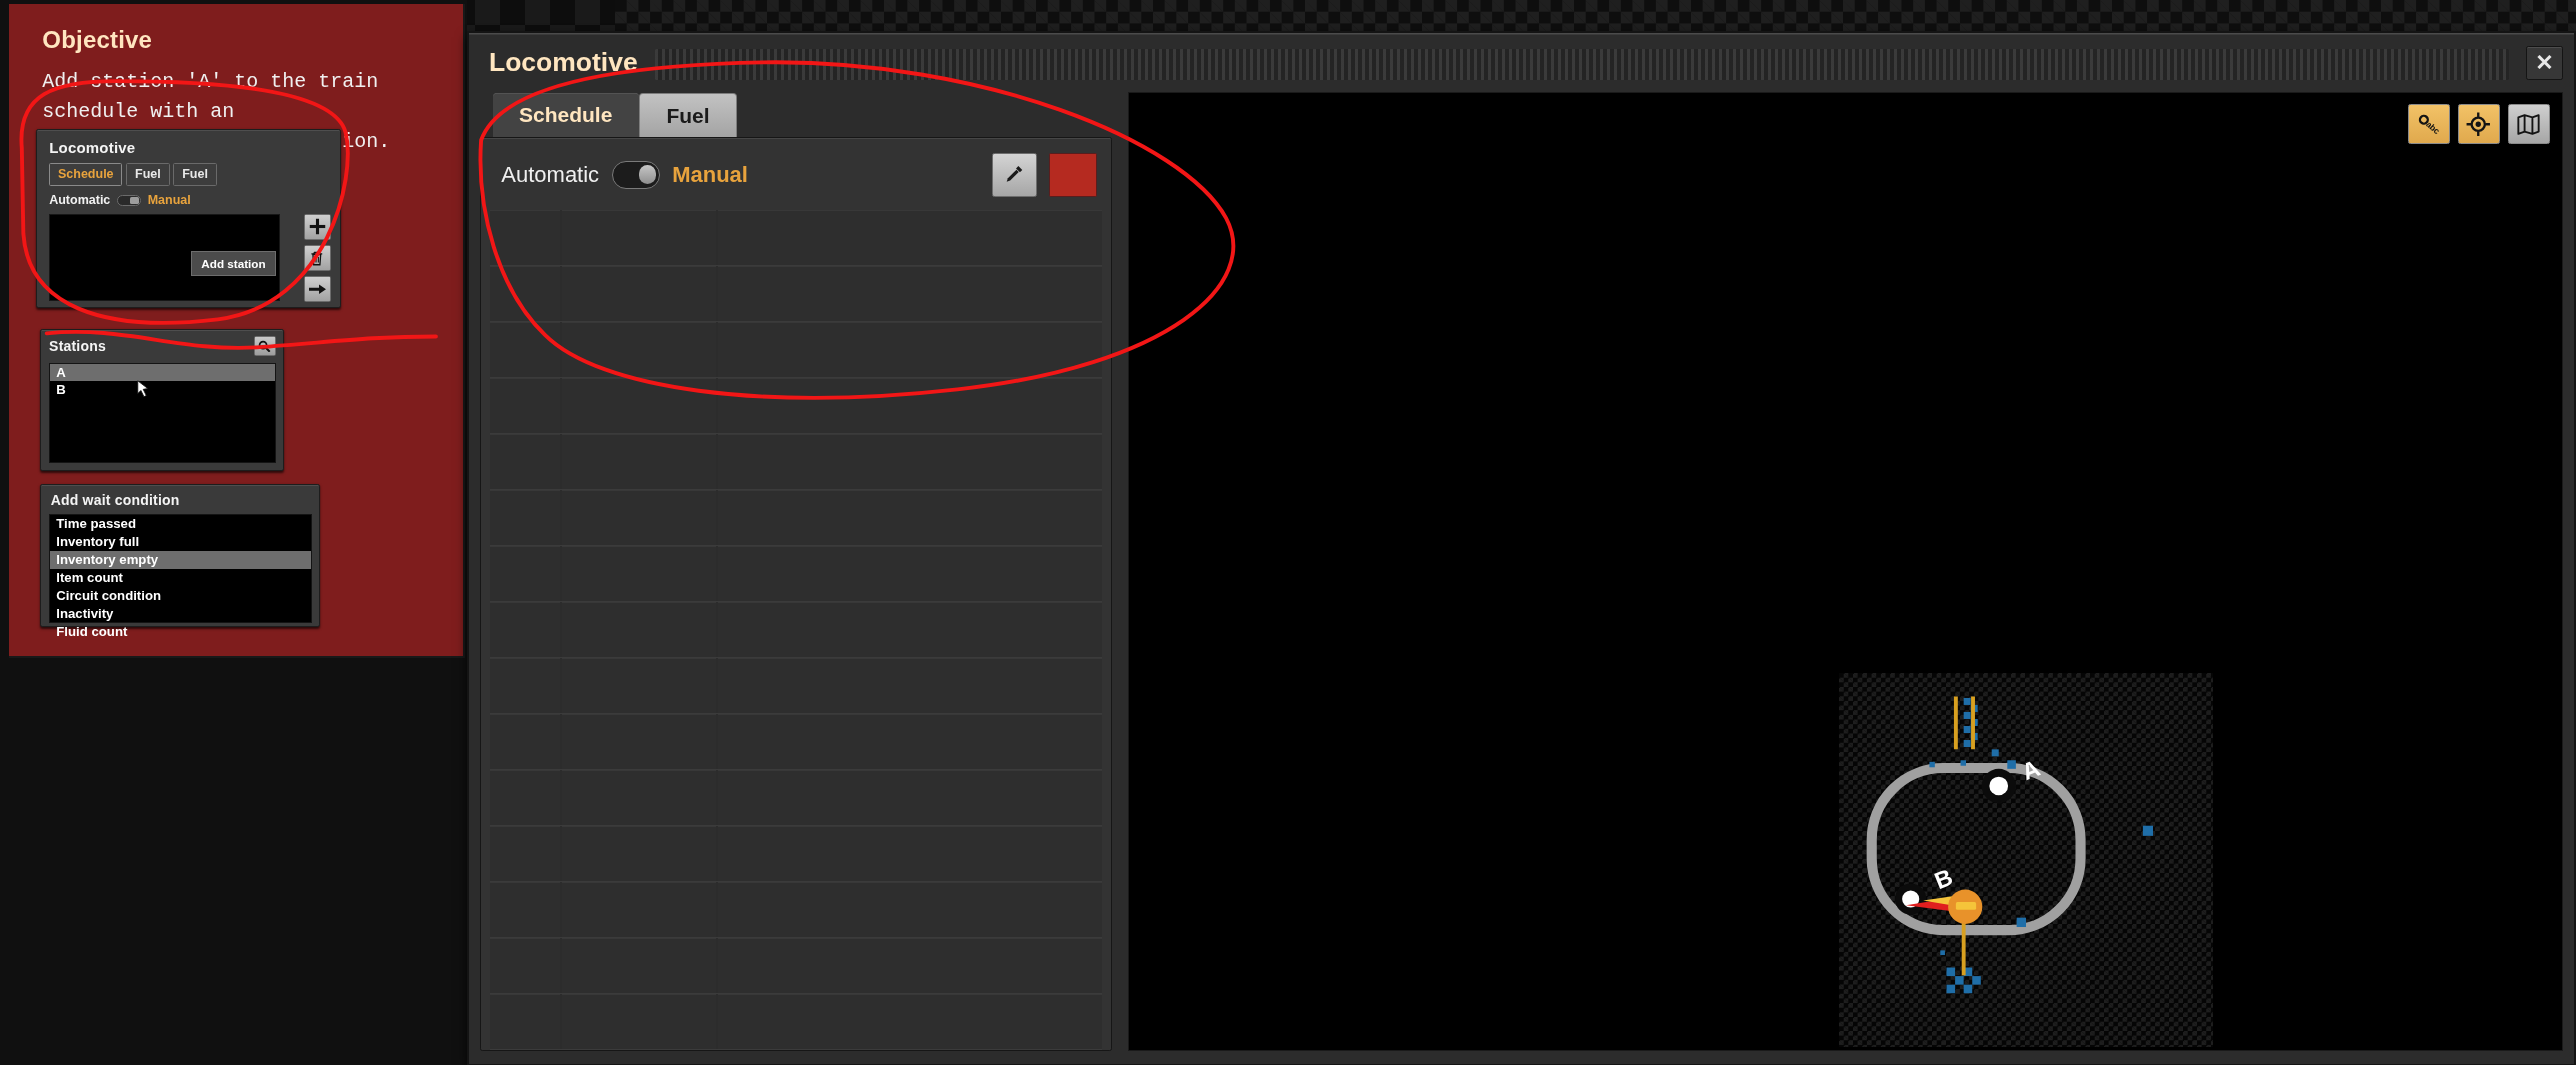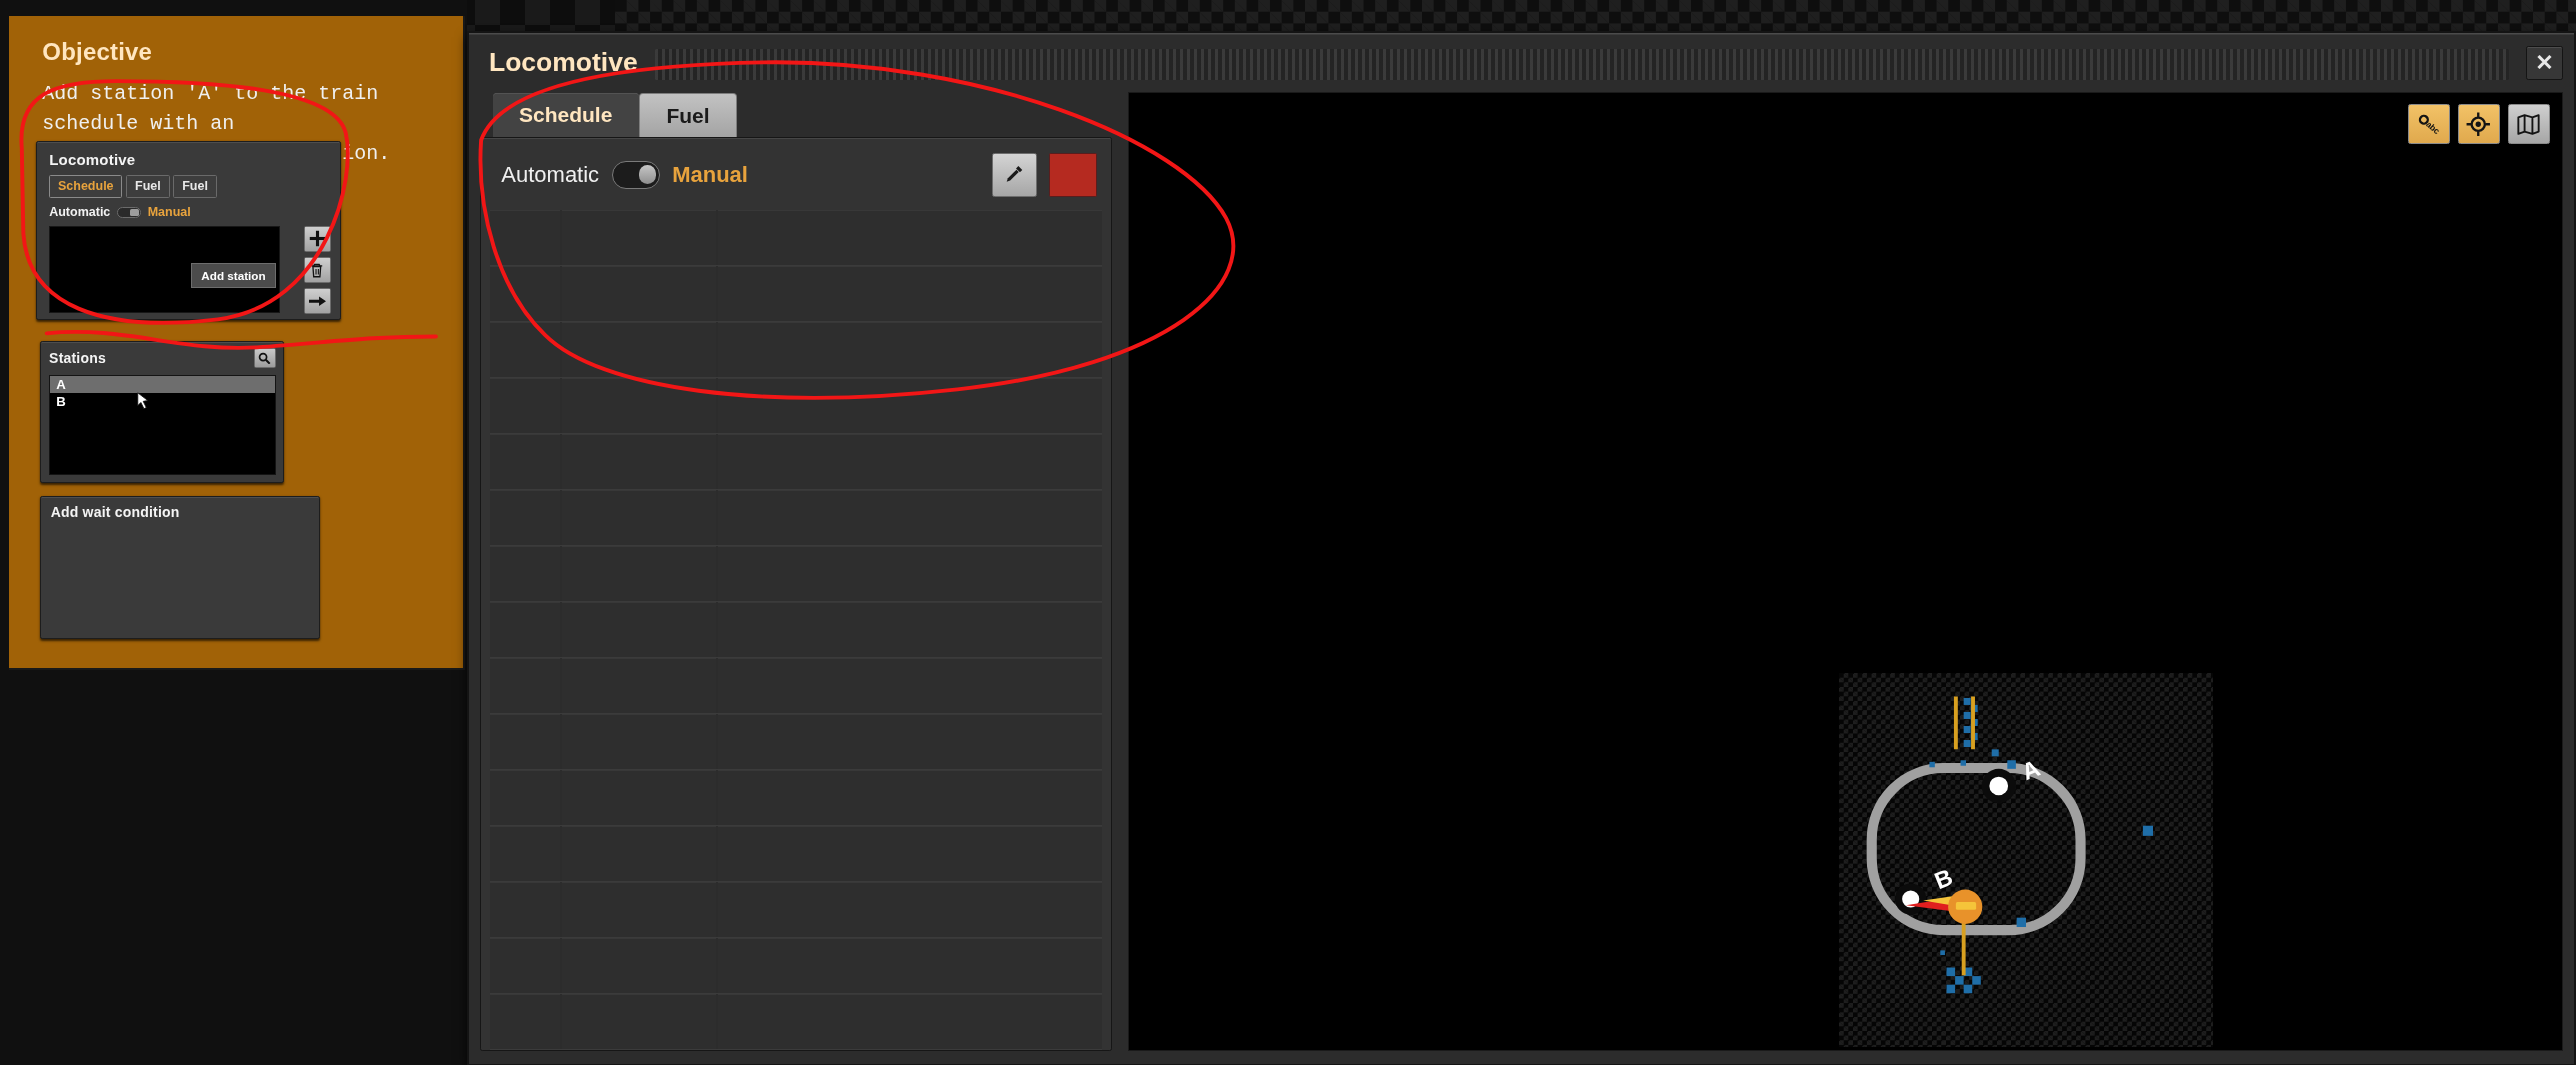--- a/index.html
+++ b/index.html
@@ -29,22 +29,22 @@
     background-color:#0e0e0e;
     background-image:
       linear-gradient(45deg, #1f1f1f 25%, transparent 25%, transparent 75%, #1f1f1f 75%),
       linear-gradient(45deg, #1f1f1f 25%, transparent 25%, transparent 75%, #1f1f1f 75%);
     background-size: 23.4px 23.4px;
     background-position: 0 0, 11.7px 11.7px;
   }
 
   
   .objective-panel {
-    position:absolute; left:9.3px; top:16px; width:456px; height:654px;
-    background:#a16207;
+    position:absolute; left:9.3px; top:4px; width:456px; height:654px;
+    background:#7f1d1d;
     border-right:2.3px solid #191919;
     border-bottom:2.3px solid #191919;
     padding:11px 14px 7.8px 22px;
   }
   .objective-title {
     color:#ffe6c0; font-size:24px; font-weight:bold; letter-spacing:0.2px;
     margin: 11px 0 12.5px 11px;
   }
   .objective-text {
     color:#f0f0f0; font-family:"Liberation Mono", monospace;
@@ -314,20 +314,29 @@
         <div class="station-row selected">A</div>
         <div class="station-row">B</div>
         <svg style="position:absolute;left:87px;top:15.6px" width="13.2" height="18.7" viewBox="0 0 17 24">
           <path d="M1 1l13 10-6 1 4 8-3 1.5-4-8-4 4z" fill="#fff" stroke="#111" stroke-width="1.1"></path>
         </svg>
       </div>
     </div>
 
     <div class="frame wait-panel">
       <div class="frame-title">Add wait condition</div>
+      <div class="wait-list">
+        <div class="wait-row">Time passed</div>
+        <div class="wait-row">Inventory full</div>
+        <div class="wait-row selected" style="position:relative">Inventory empty</div>
+        <div class="wait-row">Item count</div>
+        <div class="wait-row">Circuit condition</div>
+        <div class="wait-row">Inactivity</div>
+        <div class="wait-row">Fluid count</div>
+      </div>
     </div>
   </div>
 
   <div class="dialog">
 
     <div class="dialog-titlebar">
       <div class="dialog-title">Locomotive</div>
       <div class="drag-grip"></div>
       <div class="close-btn">✕</div>
     </div>

